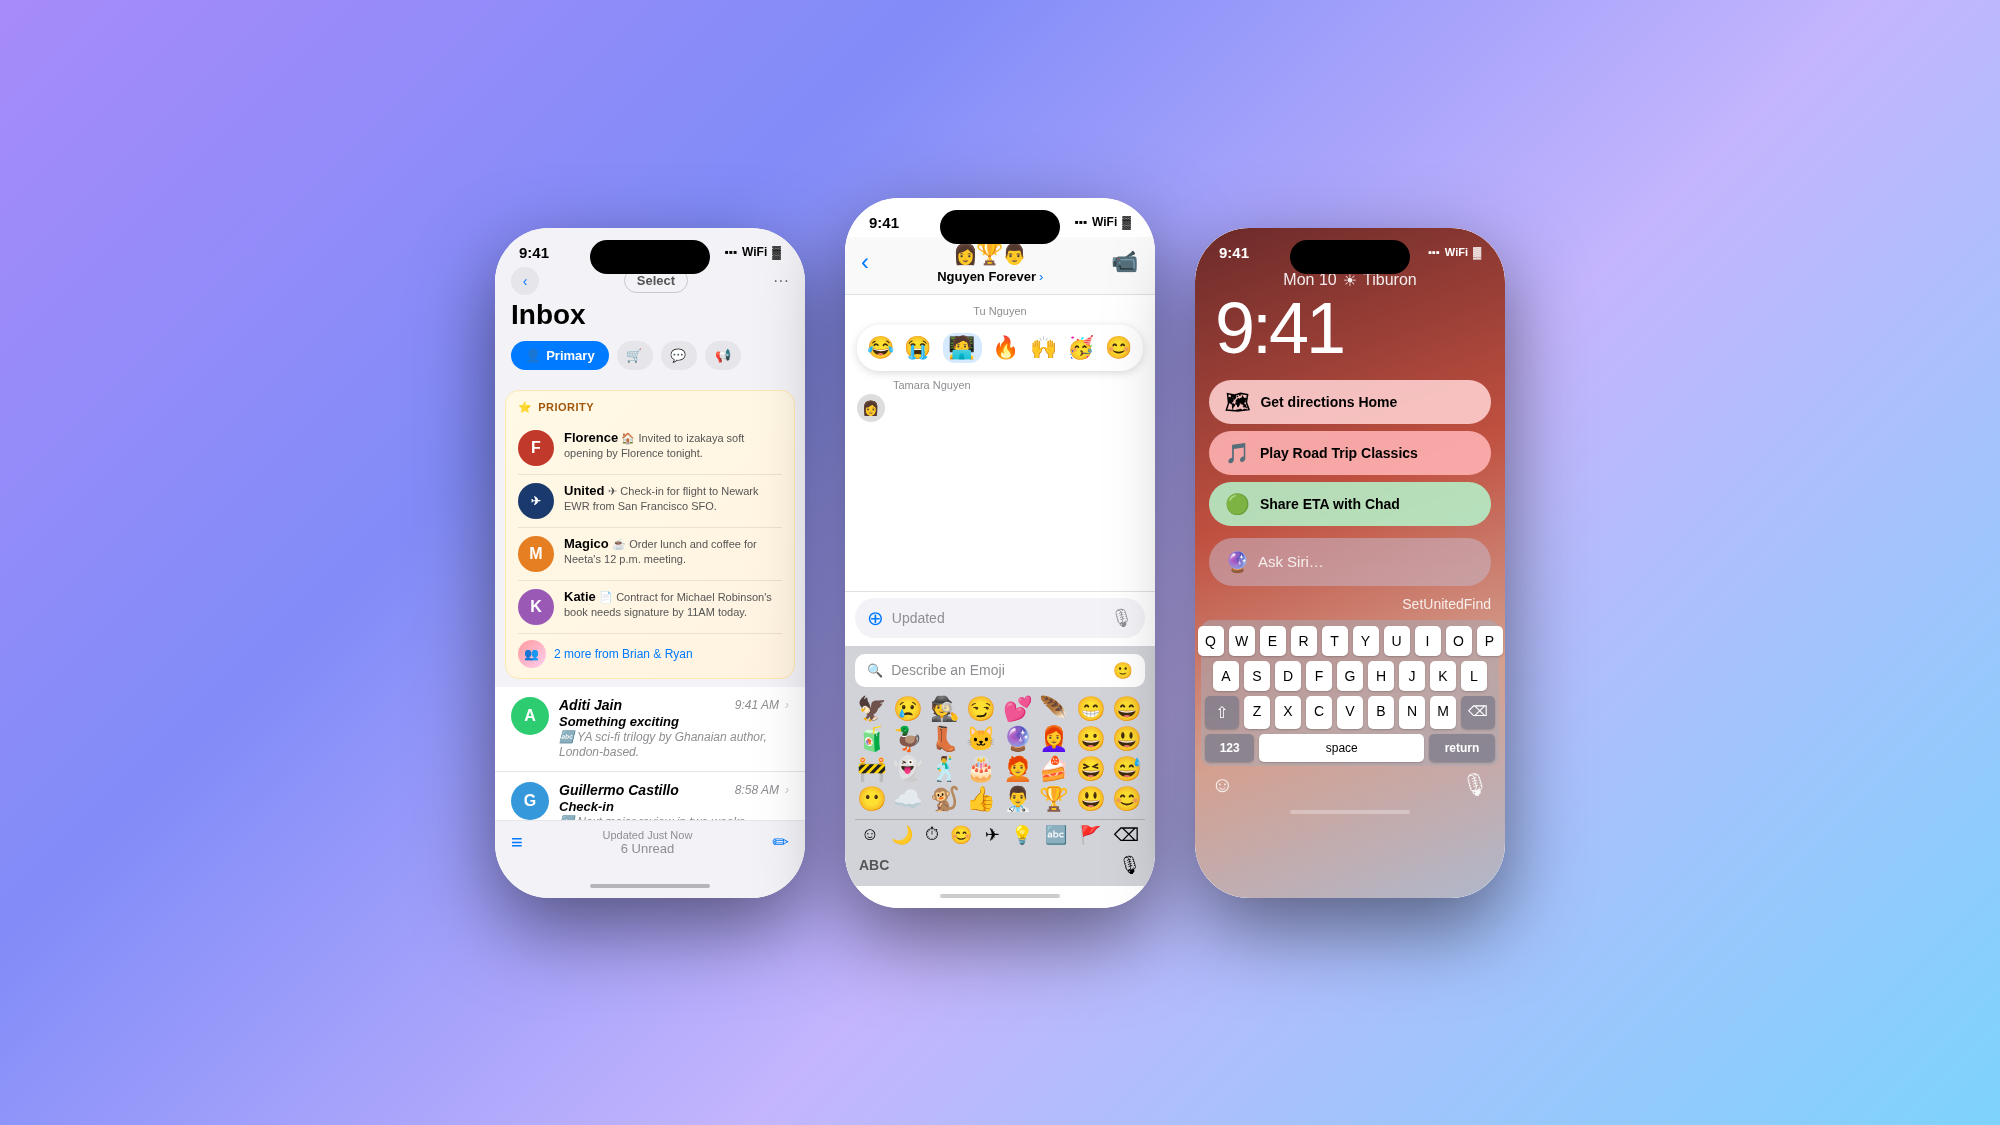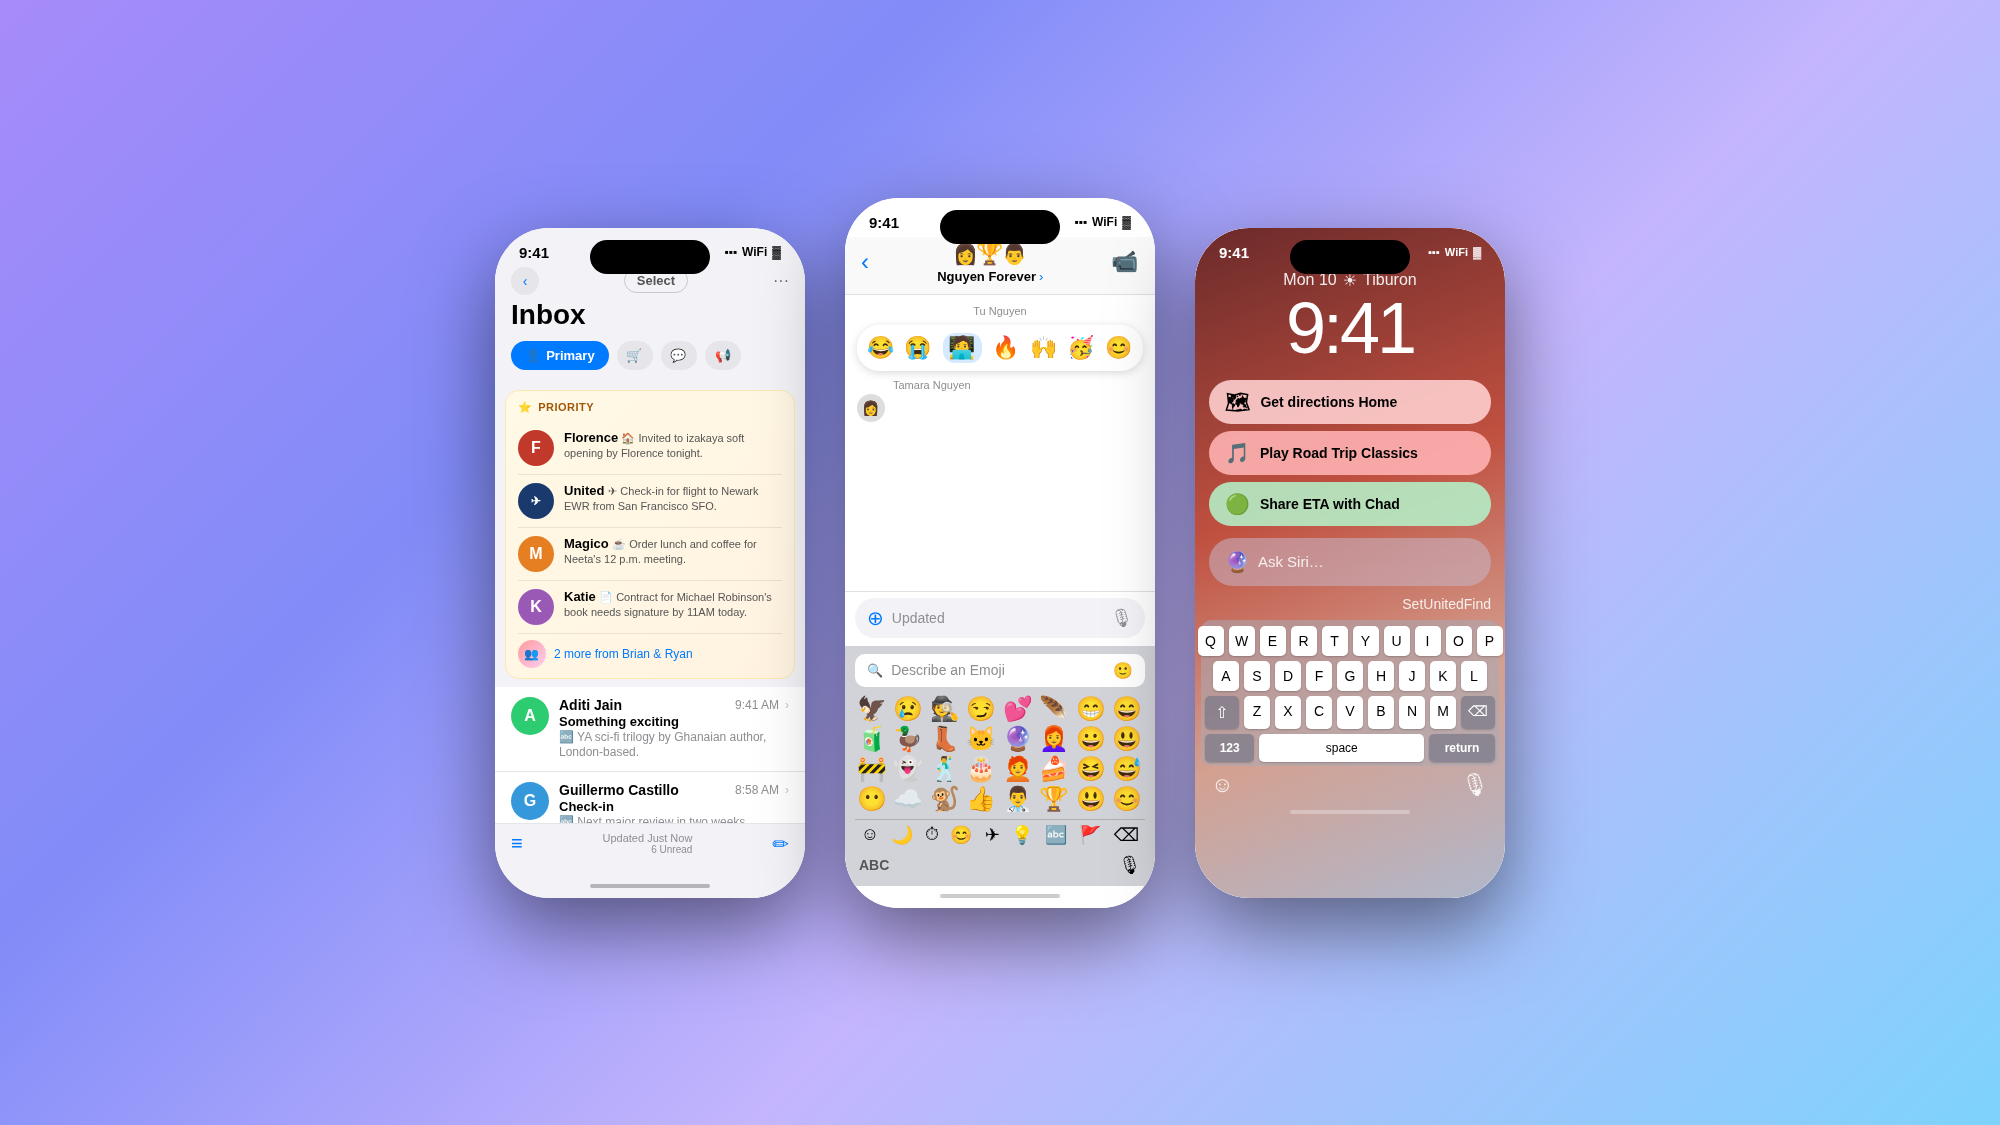--- a/index.html
+++ b/index.html
@@ -141,39 +141,39 @@
     .mail-sender { font-size: 13px; font-weight: 700; color: #000; }
 
     .regular-mail-item {
       display: flex;
       align-items: flex-start;
       gap: 10px;
       padding: 10px 16px;
       background: #fff;
       border-bottom: 0.5px solid #e5e5ea;
     }
-    .regular-mail-content { flex: 1; min-width: 0; }
+    .regular-mail-content { flex: 1; min-width: 0; font-style: italic; }
     .regular-mail-header { display: flex; justify-content: space-between; align-items: center; }
     .regular-sender { font-size: 14px; font-weight: 700; color: #000; }
     .regular-time { font-size: 12px; color: #8e8e93; }
     .regular-subject { font-size: 13px; font-weight: 600; color: #000; margin-top: 1px; }
     .regular-preview { font-size: 12px; color: #8e8e93; margin-top: 1px; line-height: 1.3; }
     .chevron-right { font-size: 12px; color: #c7c7cc; margin-left: 4px; }
 
     .mail-footer {
       background: #f2f2f7;
       padding: 8px 16px 20px;
       display: flex;
       align-items: center;
       justify-content: space-between;
       border-top: 0.5px solid #e5e5ea;
     }
     .footer-center { text-align: center; }
     .footer-updated { font-size: 11px; color: #8e8e93; }
-    .footer-unread { font-size: 10px; color: #8e8e93; text-align: right; }
+    .footer-unread { font-size: 13px; color: #8e8e93; }
     .footer-icon { font-size: 20px; color: #007aff; }
     .footer-compose { font-size: 20px; color: #007aff; }
 
     
     .home-bar {
       height: 4px;
       width: 120px;
       background: rgba(0,0,0,0.25);
       border-radius: 2px;
       margin: 8px auto 10px;
@@ -478,21 +478,21 @@
 
       <div class="status-bar" style="color:#fff;">
         <span class="time">9:41</span>
         <div class="status-icons">
           <span style="font-size:11px;">▪▪▪</span>
           <span style="font-size:11px;">WiFi</span>
           <span style="font-size:11px;">▓</span>
         </div>
       </div>
 
-      <div style="padding:4px 20px 8px;text-align:center;">
+      <div style="padding:4px 20px 8px;">
         <div style="font-size:16px;color:rgba(255,255,255,0.9);font-weight:500;display:flex;align-items:center;justify-content:center;gap:6px;">
           <span>Mon 10</span>
           <span>☀</span>
           <span>Tiburon</span>
         </div>
         <div style="font-size:72px;font-weight:200;color:#fff;letter-spacing:-3px;line-height:1;margin-top:2px;">9:41</div>
       </div>
 
       <div style="margin:8px 14px;display:flex;flex-direction:column;gap:7px;">
         <div style="border-radius:22px;padding:10px 16px;display:flex;align-items:center;gap:10px;font-size:14px;font-weight:600;background:rgba(255,210,210,0.88);color:#000;">

